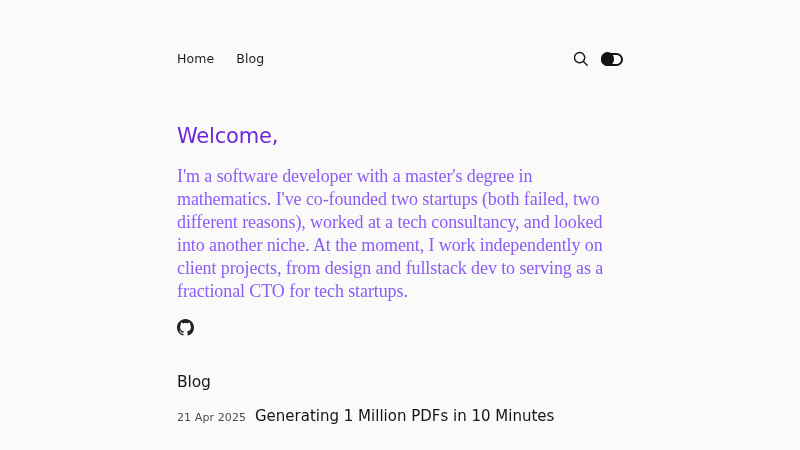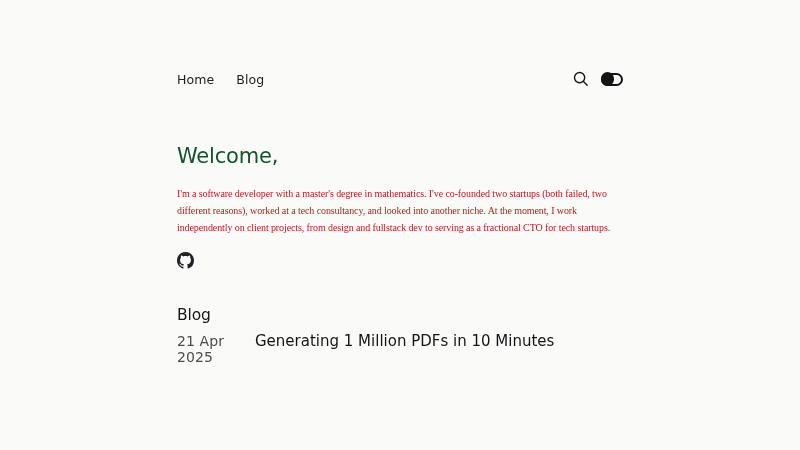--- a/index.html
+++ b/index.html
@@ -10,23 +10,23 @@
     color: #2e2e2e;
     -webkit-font-smoothing: antialiased;
   }
   .container {
     width: 446px;
     margin: 0 auto;
   }
 
   
   .top-nav {
-    padding-top: 71px;
+    padding-top: 51px;
     display: flex;
-    align-items: flex-end;
+    align-items: flex-start;
   }
   .nav-link {
     font-family: "DejaVu Sans", sans-serif;
     font-size: 12.5px;
     letter-spacing: 0.1px;
     color: #1d1d1d;
     text-decoration: none;
     margin-right: 22px;
     cursor: pointer;
   }
@@ -65,28 +65,28 @@
     display: block;
   }
 
   
   .welcome-heading {
     margin-top: 57px;
     font-family: "DejaVu Sans", sans-serif;
     font-size: 21px;
     font-weight: 500;
     letter-spacing: -0.2px;
-    color: #14532d;
+    color: #6d28d9;
   }
   .intro-paragraph {
     font-family: "Liberation Serif", serif;
-    font-size: 10px;
-    line-height: 17px;
+    font-size: 18px;
+    line-height: 23px;
     letter-spacing: -0.1px;
-    color: #b91c1c;
+    color: #8b5cf6;
   }
   .intro-paragraph.first { margin-top: 17px; }
   .intro-paragraph.second { margin-top: 14px; }
 
   .social-row { margin-top: 16px; }
   .github-link { display: inline-flex; cursor: pointer; }
 
   
   .blog-heading {
     margin-top: 33px;
@@ -101,21 +101,21 @@
     display: grid;
     grid-template-columns: 78px 1fr;
     align-items: baseline;
     height: 25px;
     align-content: center;
     cursor: pointer;
     text-decoration: none;
   }
   .post-date {
     font-family: "DejaVu Sans", sans-serif;
-    font-size: 14px;
+    font-size: 11px;
     letter-spacing: 0.1px;
     color: #4d4d4d;
   }
   .post-title {
     font-family: "DejaVu Sans", sans-serif;
     font-size: 15px;
     letter-spacing: 0;
     color: #151515;
   }
 </style>

